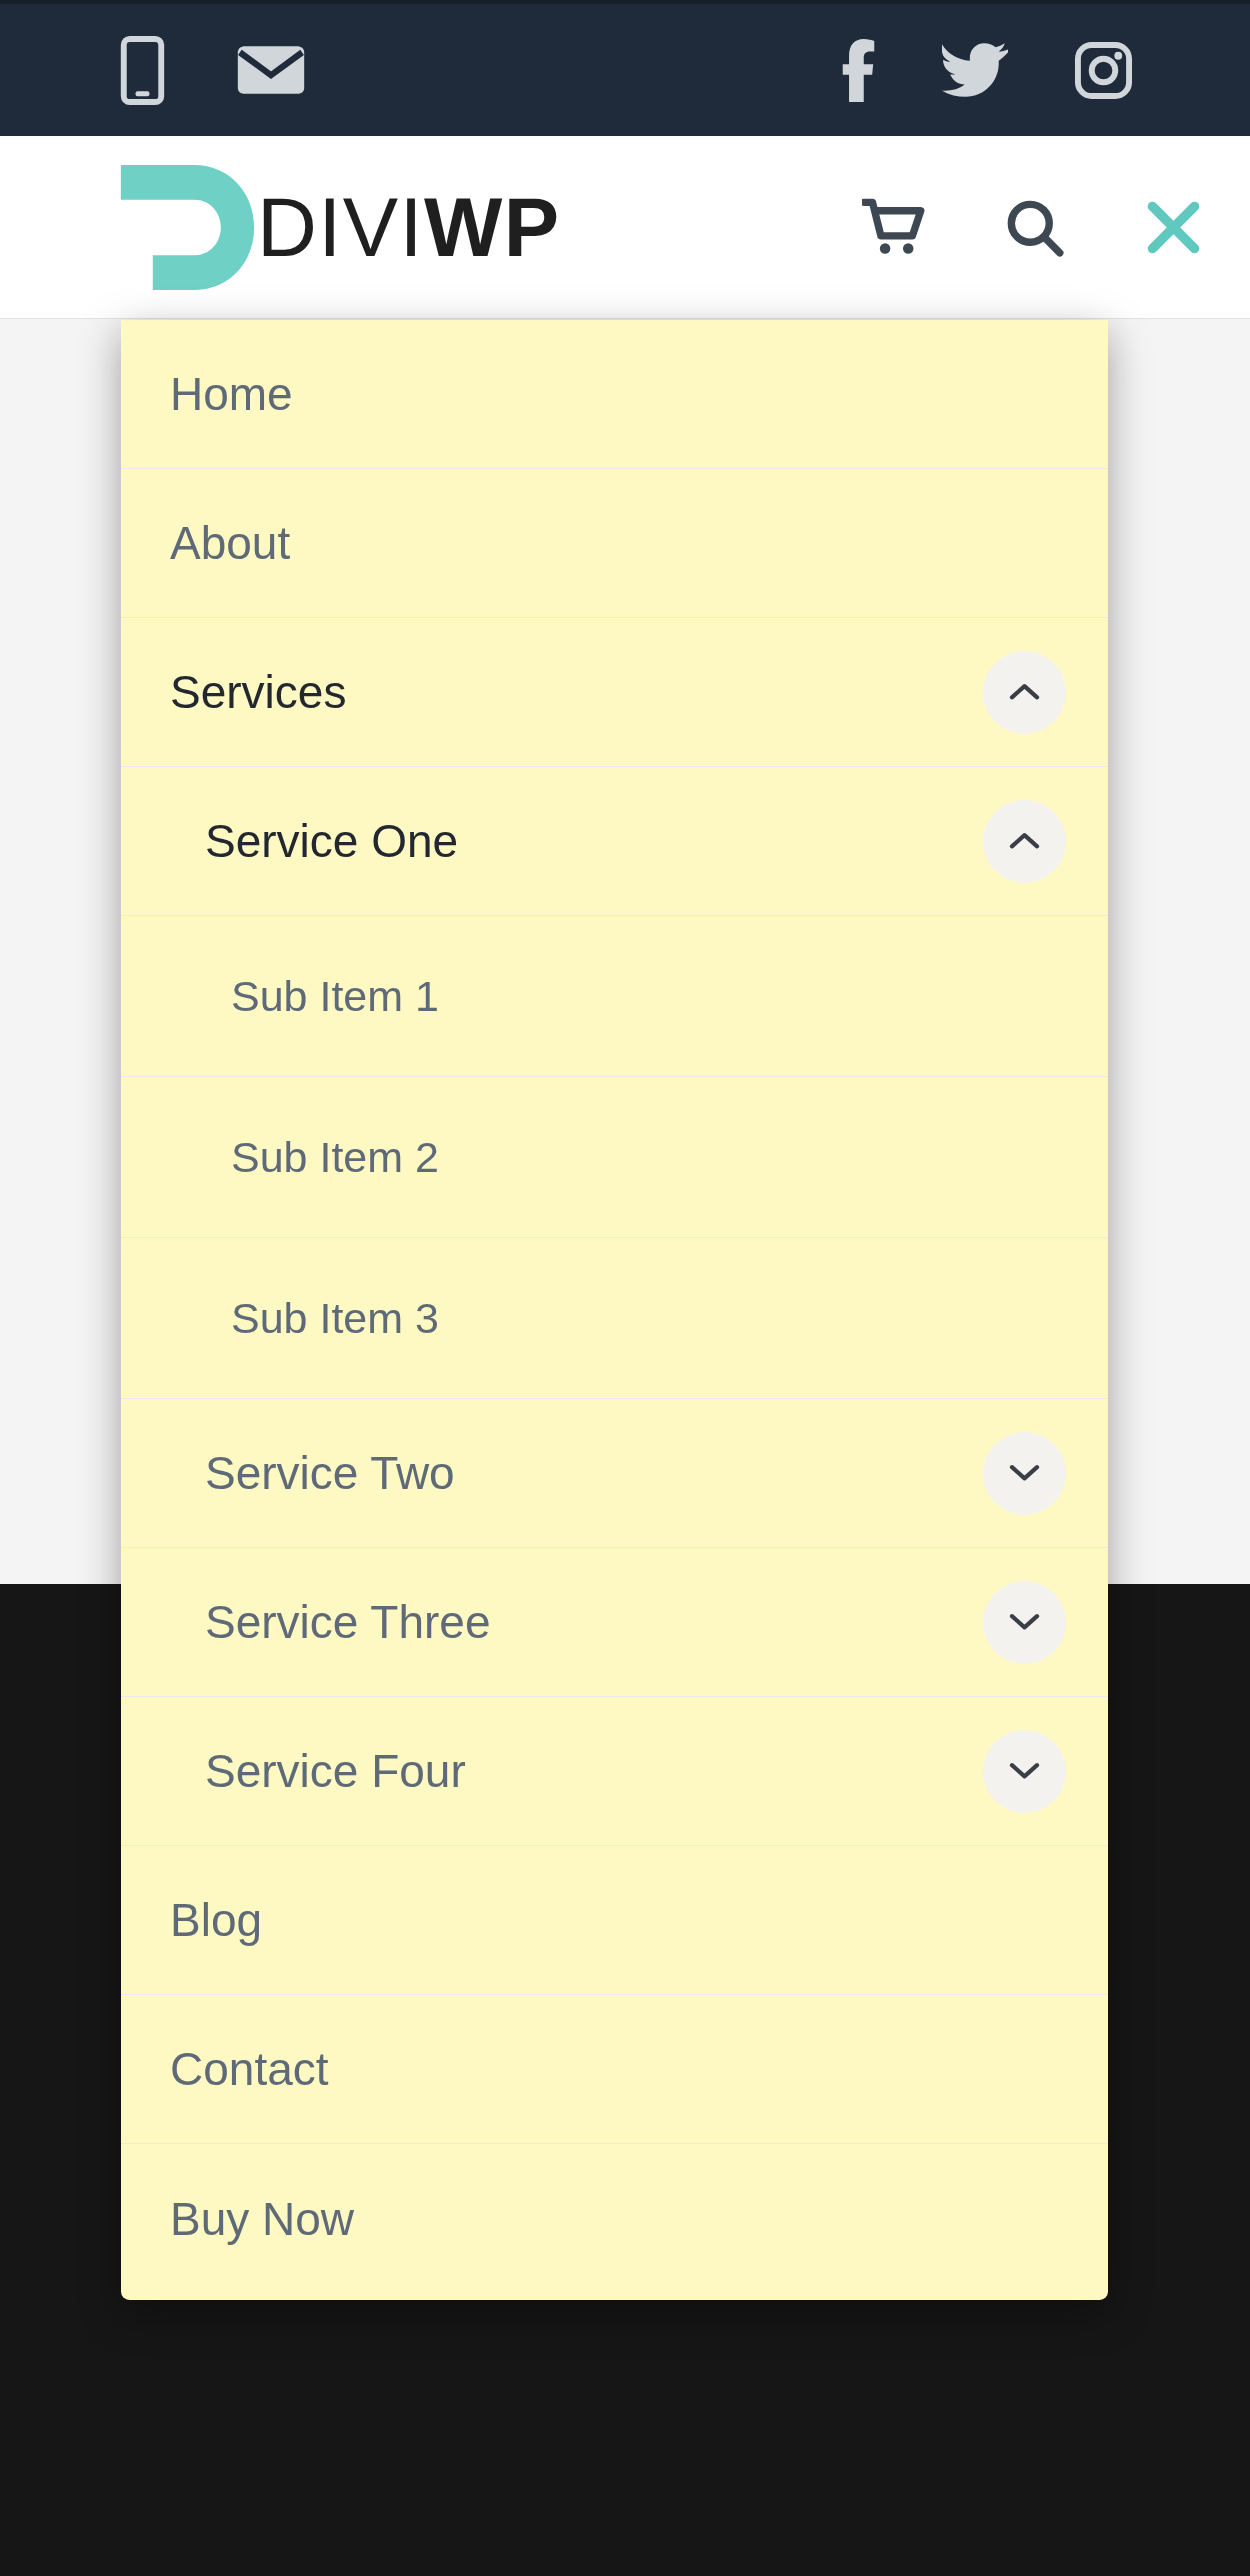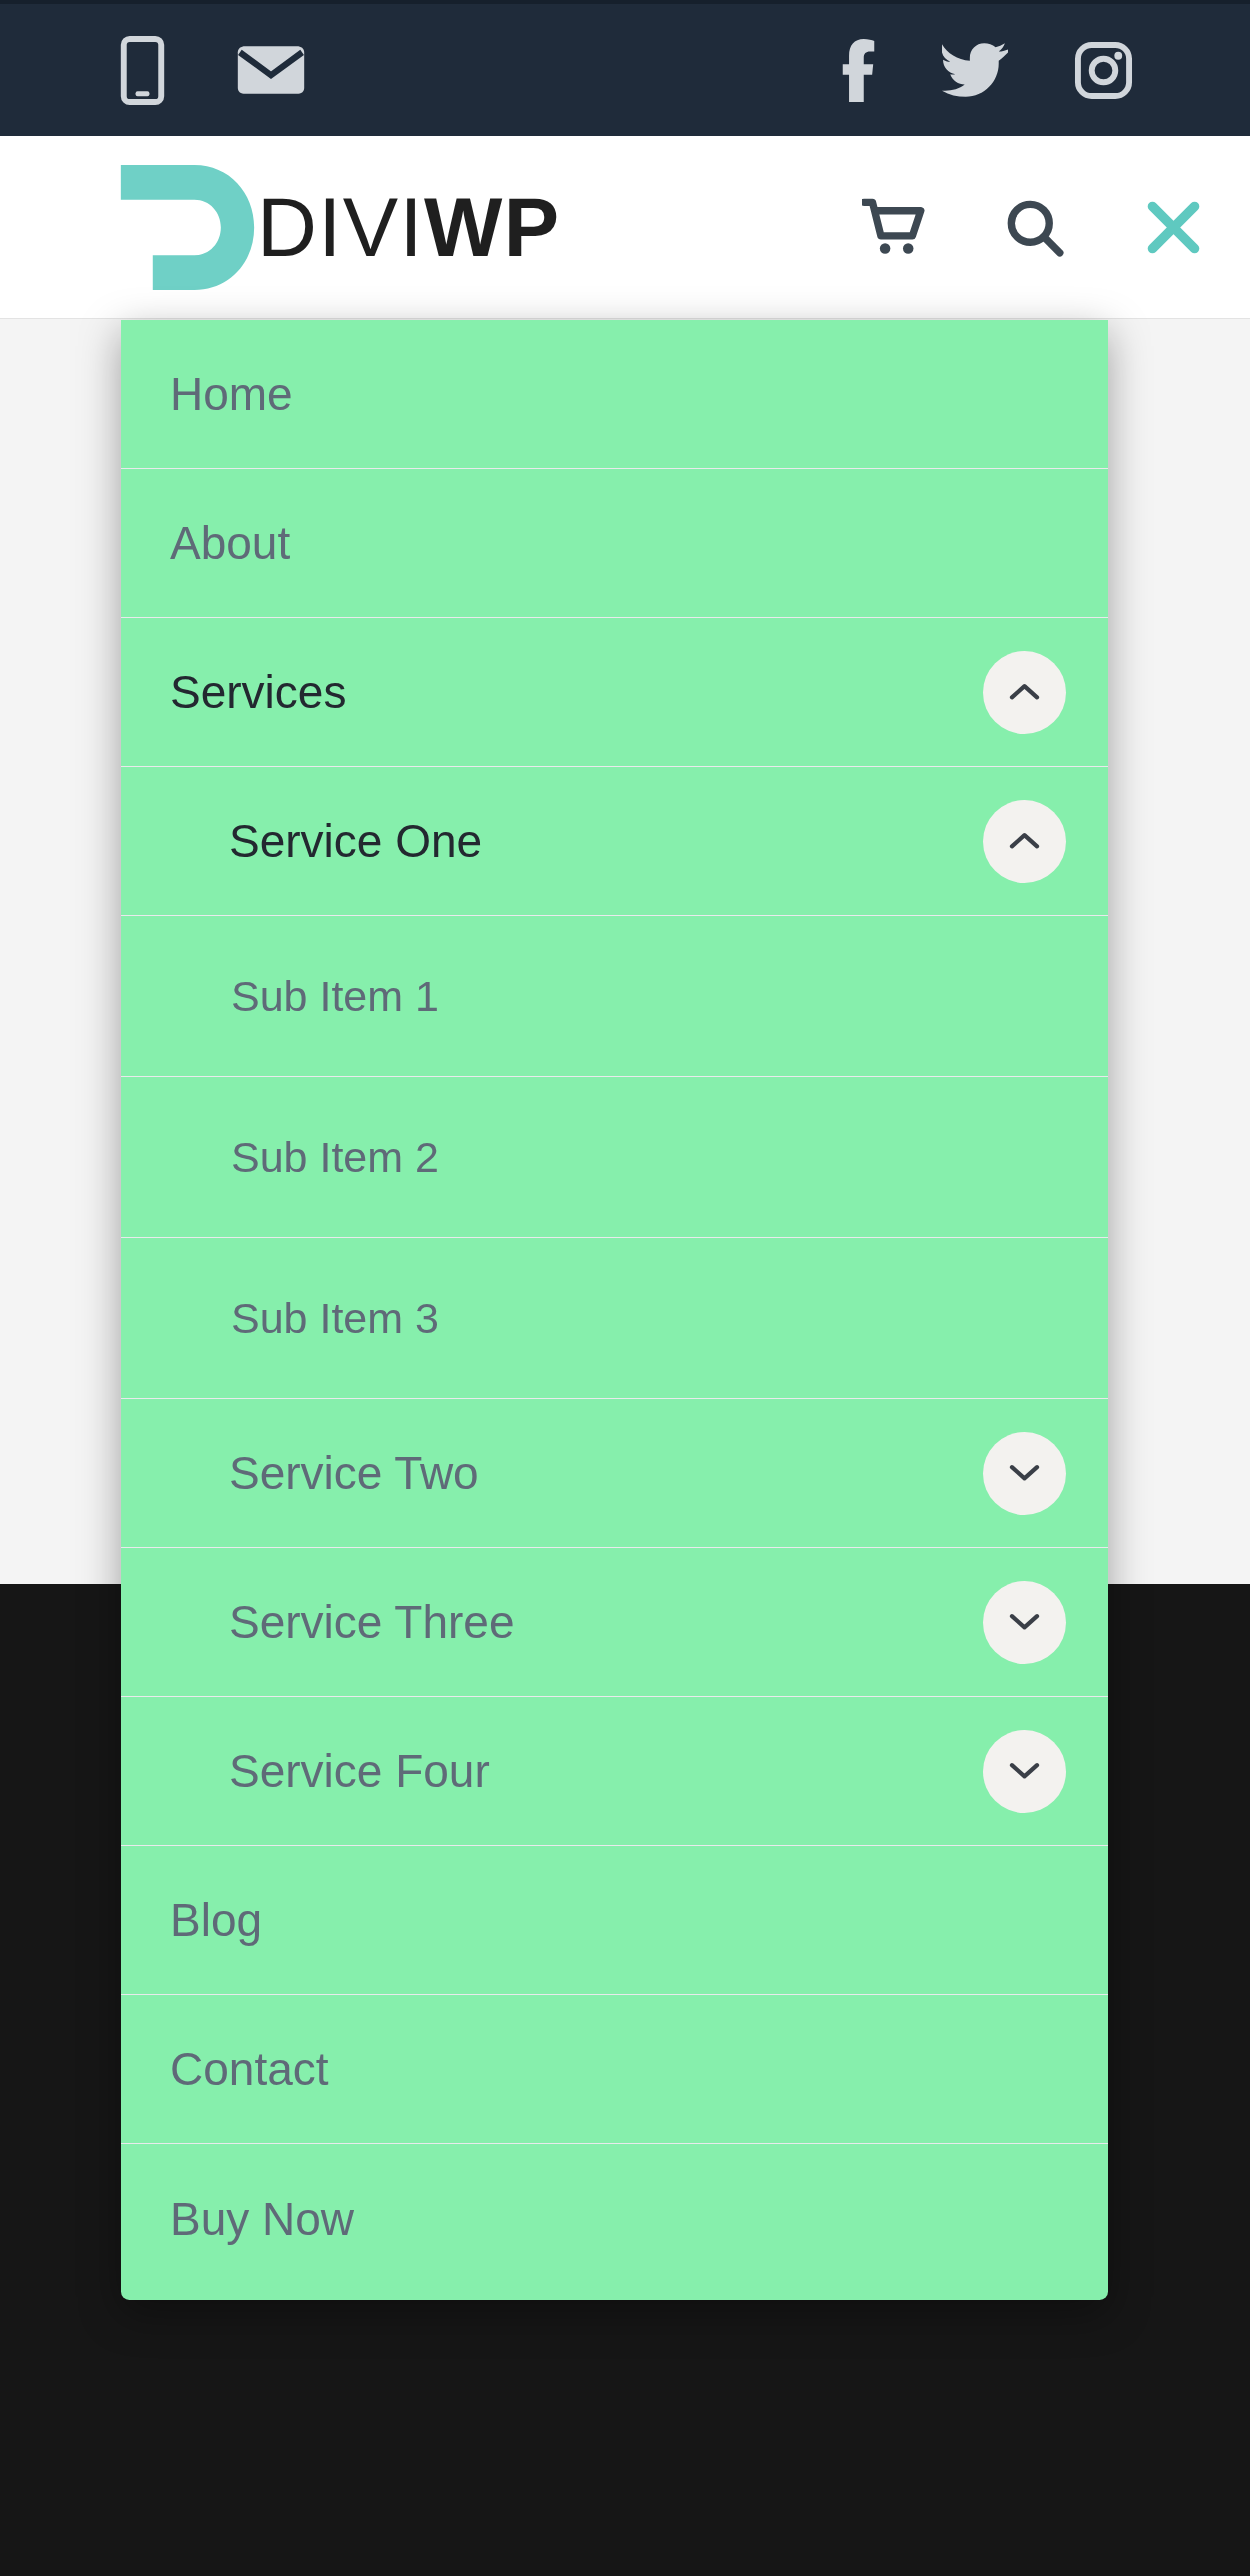--- a/index.html
+++ b/index.html
@@ -87,39 +87,39 @@
     background:var(--dark-section);
     z-index:1;
   }
 
   
   .menu-panel{
     position:absolute;
     left:121px;
     top:320px; 
     width:987px;
-    background:#86efac;
+    background:#fef9c3;
     border-radius:0 0 8.3px 8.3px;
     box-shadow:0 12.5px 42px rgba(0,0,0,.35);
     z-index:10;
     padding-bottom:7px;
   }
   .menu-item{
     display:flex;
     align-items:center;
     justify-content:space-between;
     min-height:149px;
     padding:0 42px 0 49px;
     border-bottom:0.7px solid var(--divider);
     font-size:46px;
     color:var(--text-muted);
     cursor:pointer;
   }
   .menu-item.active{color:#232830;font-weight:500;gap:33px;}
-  .menu-item.level-2{padding-left:108px;}
+  .menu-item.level-2{padding-left:84px;}
   .menu-item.level-3{padding-left:110px;font-size:43px;min-height:161px;}
   .menu-item:last-child{border-bottom:none;}
 
   .toggle{
     width:83px;height:83px;
     border-radius:50%;
     background:var(--toggle-bg);
     display:flex;align-items:center;justify-content:center;
     flex-shrink:0;
   }

